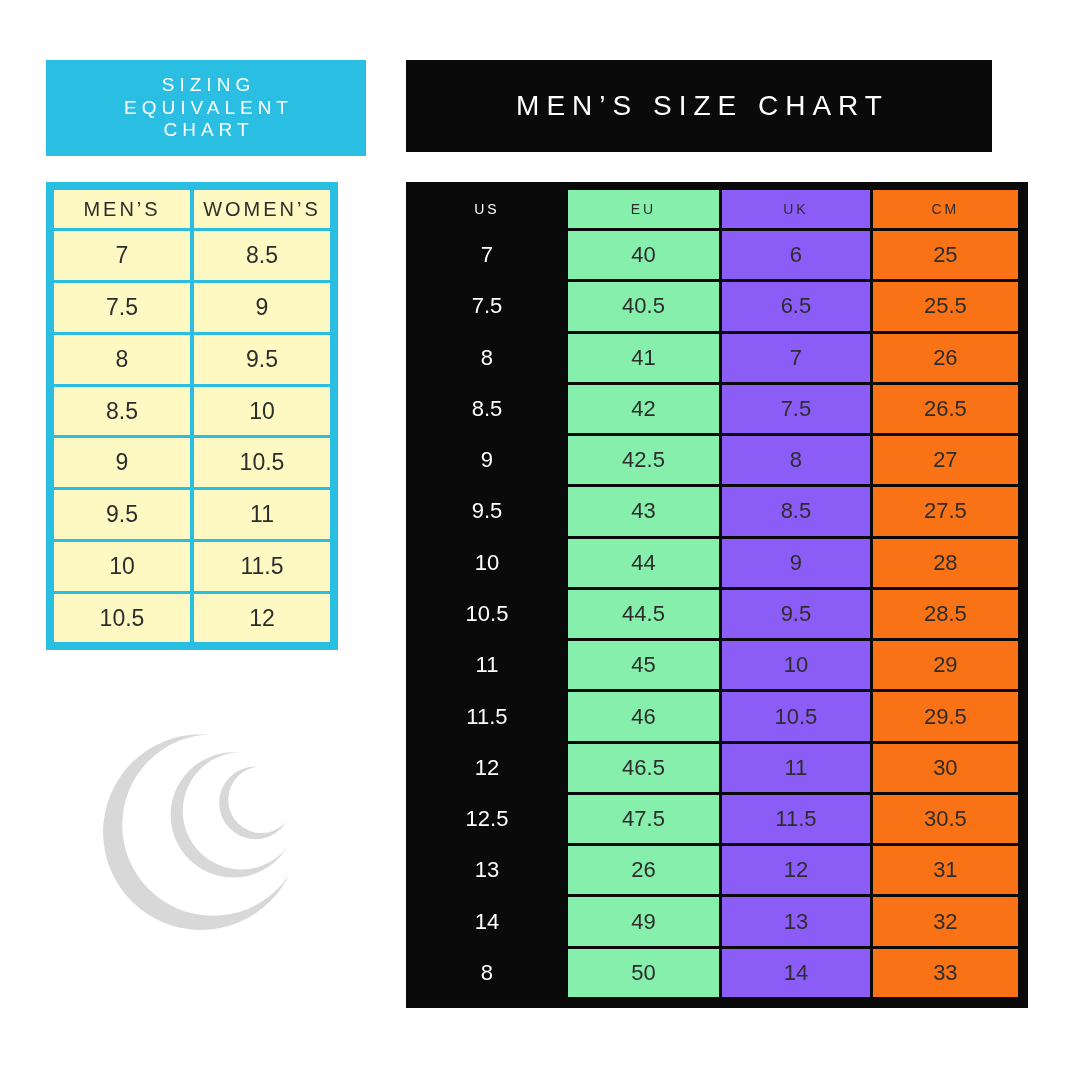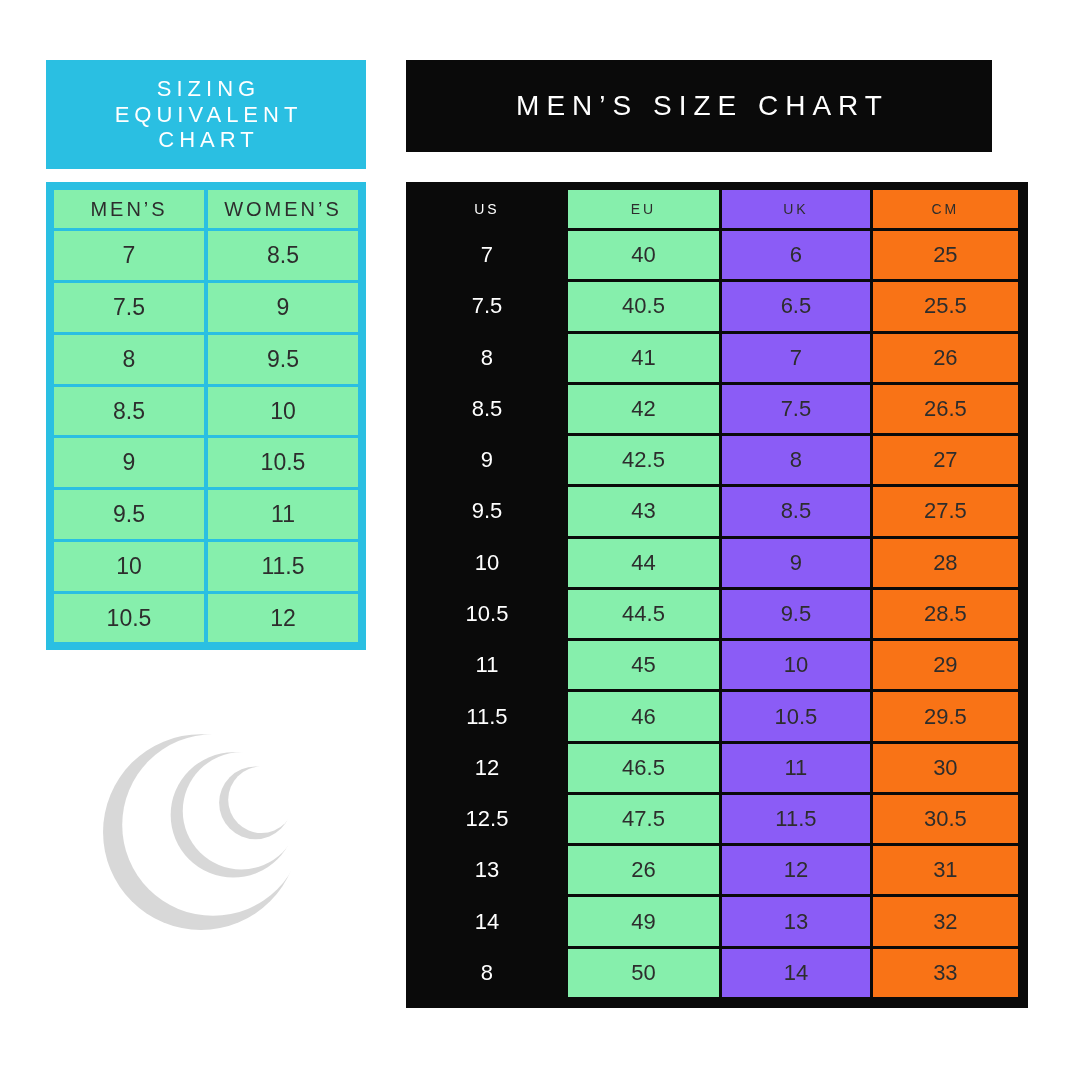--- a/index.html
+++ b/index.html
@@ -7,41 +7,41 @@
     width:1080px; height:1080px;
     background:#ffffff;
     font-family:"Liberation Sans", sans-serif;
     position:relative;
     overflow:hidden;
   }
   .canvas { position:absolute; inset:0; }
 
   
   .cyan-box {
-    position:absolute; left:46px; top:60px; width:320px; height:109px;
+    position:absolute; left:46px; top:60px; width:320px; height:96px;
     background:#2abfe2;
     color:#ffffff;
     display:flex; flex-direction:column; align-items:center; justify-content:center;
-    font-size:22px; letter-spacing:5px; text-indent:5px;
+    font-size:19px; letter-spacing:5px; text-indent:5px;
     line-height:1.18; font-weight:500;
   }
 
   
   .banner {
     position:absolute; left:406px; top:60px; width:586px; height:92px;
     background:#0a0a0a;
     color:#ffffff;
     display:flex; align-items:center; justify-content:center;
     font-size:28px; letter-spacing:7px; text-indent:7px; font-weight:500;
   }
 
   
   .left-table-wrap {
-    position:absolute; left:46px; top:182px; width:320px; height:468px;
-    background:#86efac;
+    position:absolute; left:46px; top:182px; width:292px; height:468px;
+    background:#fef9c3;
     border:8px solid #2abfe2;
     box-sizing:border-box;
   }
   .left-table-wrap table {
     width:100%; height:100%;
     border-collapse:collapse; table-layout:fixed;
   }
   .left-table-wrap th {
     height:36px;
     font-size:20px; letter-spacing:3px; font-weight:500;

